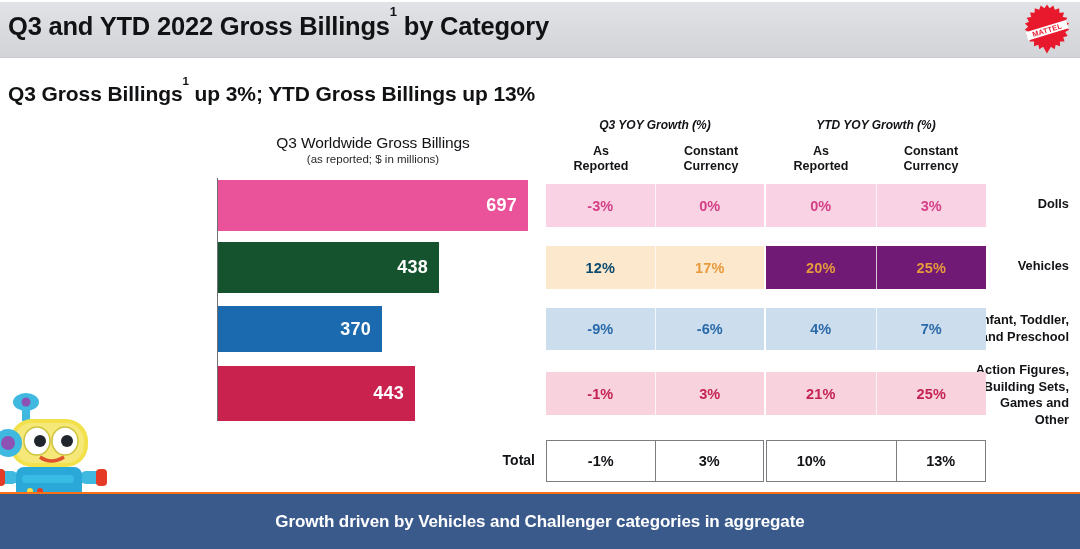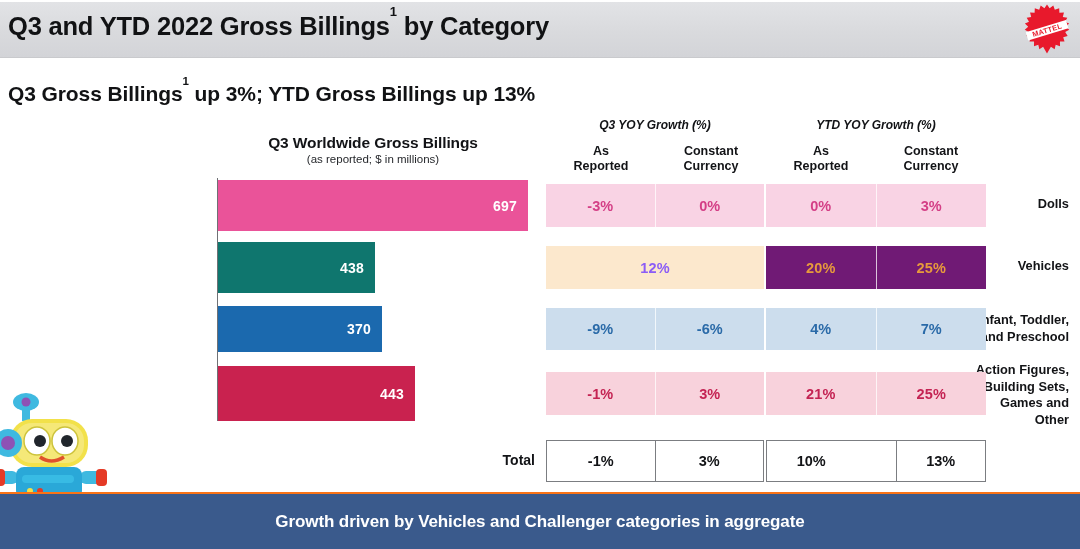--- a/index.html
+++ b/index.html
@@ -34,21 +34,21 @@
     position: absolute; left: 8px; top: 70px;
     font-size: 21px; font-weight: bold; color: #111214;
     letter-spacing: -0.1px; white-space: nowrap; margin-top: 12px;
   }
   .subtitle sup { font-size: 11.5px; font-weight: bold; top: -0.7em; position: relative; }
 
   
   .chart-heading {
     position: absolute; left: 217px; top: 134px; width: 312px;
     text-align: center;
-    font-size: 15.5px; font-weight: bold; color: #121316;
+    font-size: 15.5px; font-weight: normal; color: #121316;
     letter-spacing: -0.1px;
   }
   .chart-subheading {
     position: absolute; left: 217px; top: 153px; width: 312px;
     text-align: center;
     font-size: 11.5px; color: #26282c;
   }
 
   
   .grp-title {
@@ -82,21 +82,21 @@
     text-align: right; padding-right: 11px;
     font-size: 12.8px; font-weight: bold; color: #121316;
     line-height: 16.5px;
   }
 
   .bar {
     position: absolute; left: 218px;
     display: flex; align-items: center; justify-content: flex-end;
   }
   .bar-value {
-    font-size: 14px; font-weight: bold; color: #ffffff;
+    font-size: 18px; font-weight: bold; color: #ffffff;
     padding-right: 11px; letter-spacing: 0.2px;
   }
 
   
   .cellgroup {
     position: absolute; display: flex;
   }
   .cell {
     flex: 1 1 0; display: flex; align-items: center; justify-content: center;
     font-size: 14.5px; font-weight: bold; letter-spacing: 0.1px;
@@ -193,25 +193,26 @@
     <div class="cell" style="color:#d43f86;">0%</div>
   </div>
   <div class="cellgroup" style="left:766px; top:4px; width:220px; height:43px; background:#f9d3e4;">
     <div class="cell" style="color:#d43f86;">0%</div>
     <div class="cell" style="color:#d43f86;">3%</div>
   </div>
 </div>
 
 <div class="row" style="top:242px; height:51px;">
   <div class="cat-label" style="top:16px;">Vehicles</div>
-  <div class="bar" style="top:0; width:157px; height:51px; background:#0f766e;">
+  <div class="bar" style="top:0; width:221px; height:51px; background:#14532d;">
     <span class="bar-value">438</span>
   </div>
   <div class="cellgroup" style="left:546px; top:4px; width:218px; height:43px; background:#fce8cd;">
-    <div class="cell" style="color:#8b5cf6;">12%</div>
+    <div class="cell" style="color:#0c4a6e;">12%</div>
+    <div class="cell" style="color:#e79a3c;">17%</div>
   </div>
   <div class="cellgroup" style="left:766px; top:4px; width:220px; height:43px; background:#701a75;">
     <div class="cell" style="color:#e79a3c;">20%</div>
     <div class="cell" style="color:#e79a3c;">25%</div>
   </div>
 </div>
 
 <div class="row" style="top:306px; height:46px;">
   <div class="cat-label" style="top:6px;">
     <div>Infant, Toddler,</div>

